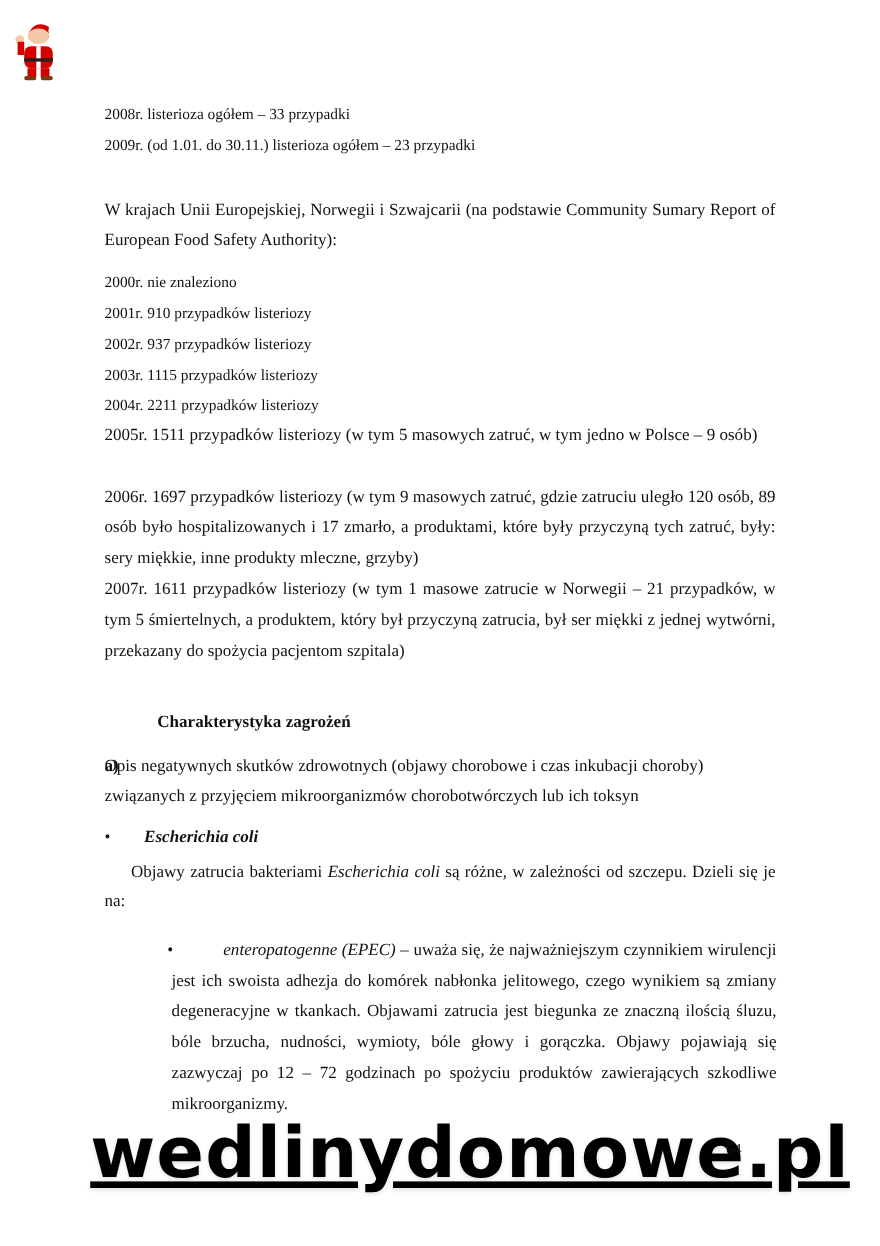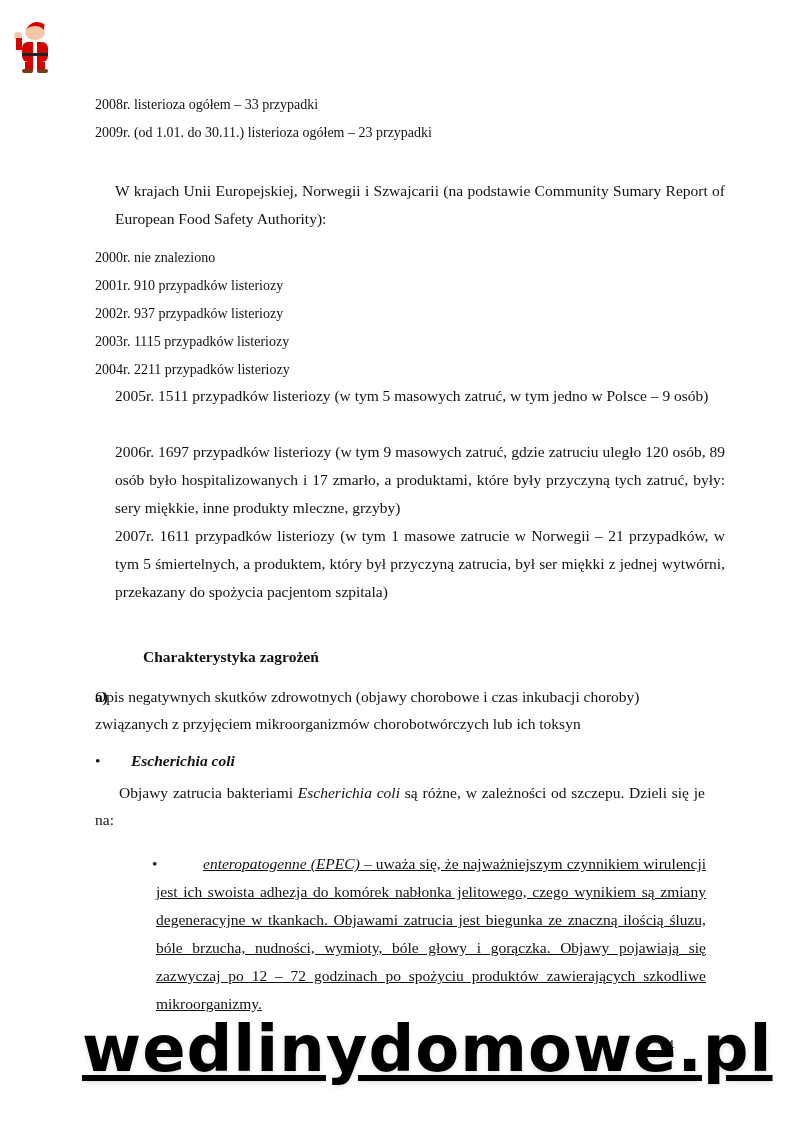--- a/index.html
+++ b/index.html
@@ -1,31 +1,31 @@
 <!DOCTYPE html>
 <html><head>
   <meta charset="utf-8">
   <style>
     html, body { margin: 0; padding: 0; background: #ffffff; }
     body { width: 800px; height: 1133px; position: relative; overflow: hidden;
       font-family: "Liberation Serif", "DejaVu Serif", serif; color: #111; }
     .santa { position: absolute; left: 12px; top: 16px; width: 46px; height: 60px; }
     .line { position: absolute; left: 95px; font-size: 14px; line-height: 18px; white-space: nowrap; }
-    .just { position: absolute; left: 95px; width: 610px; font-size: 15.5px; line-height: 28px; text-align: justify; text-align-last: left; margin-left: 20px; }
+    .just { position: absolute; left: 95px; width: 610px; font-size: 15.5px; line-height: 28px; text-align: justify; text-align-last: left; }
     .heading { position: absolute; left: 143px; top: 648px; font-weight: bold; font-size: 15.5px; text-align: center; }
     .item-a { position: absolute; left: 95px; top: 683px; width: 620px; font-size: 15.5px; line-height: 27px; }
     .item-a .label { position: absolute; left: 0; top: 0; font-weight: bold; }
     .item-a .text { display: block; }
     .bullet1 { position: absolute; left: 95px; top: 752px; font-size: 15.5px; }
     .bullet1 .dot { position: absolute; left: 0; }
     .bullet1 .title { position: absolute; left: 36px; font-weight: bold; font-style: italic; white-space: nowrap; }
     .para-ec { position: absolute; left: 95px; top: 779px; width: 610px; font-size: 15.5px; line-height: 27px; text-indent: 24px; text-align: justify; }
     .bullet2 { position: absolute; left: 156px; top: 850px; width: 550px; font-size: 15.5px; line-height: 28px; }
     .bullet2 .dot { position: absolute; left: -4px; top: 0; }
-    .bullet2 .text { display: block; text-align: justify; text-indent: 47px; text-decoration: underline; }
+    .bullet2 .text { display: block; text-align: justify; text-indent: 47px; }
     .page-num { position: absolute; left: 660px; top: 1038px; font-size: 14px; }
     .watermark { position: absolute; left: 82px; top: 1012px; font-family: "DejaVu Sans", sans-serif;
       font-weight: bold; font-size: 64px; color: #000000; letter-spacing: 1px;
       text-shadow: 0 2px 4px rgba(0,0,0,0.12); white-space: nowrap; text-decoration: underline; }
     i.it { font-style: italic; }
   </style>
 </head>
 <body>
 
 <svg class="santa" viewBox="0 0 46 60">

